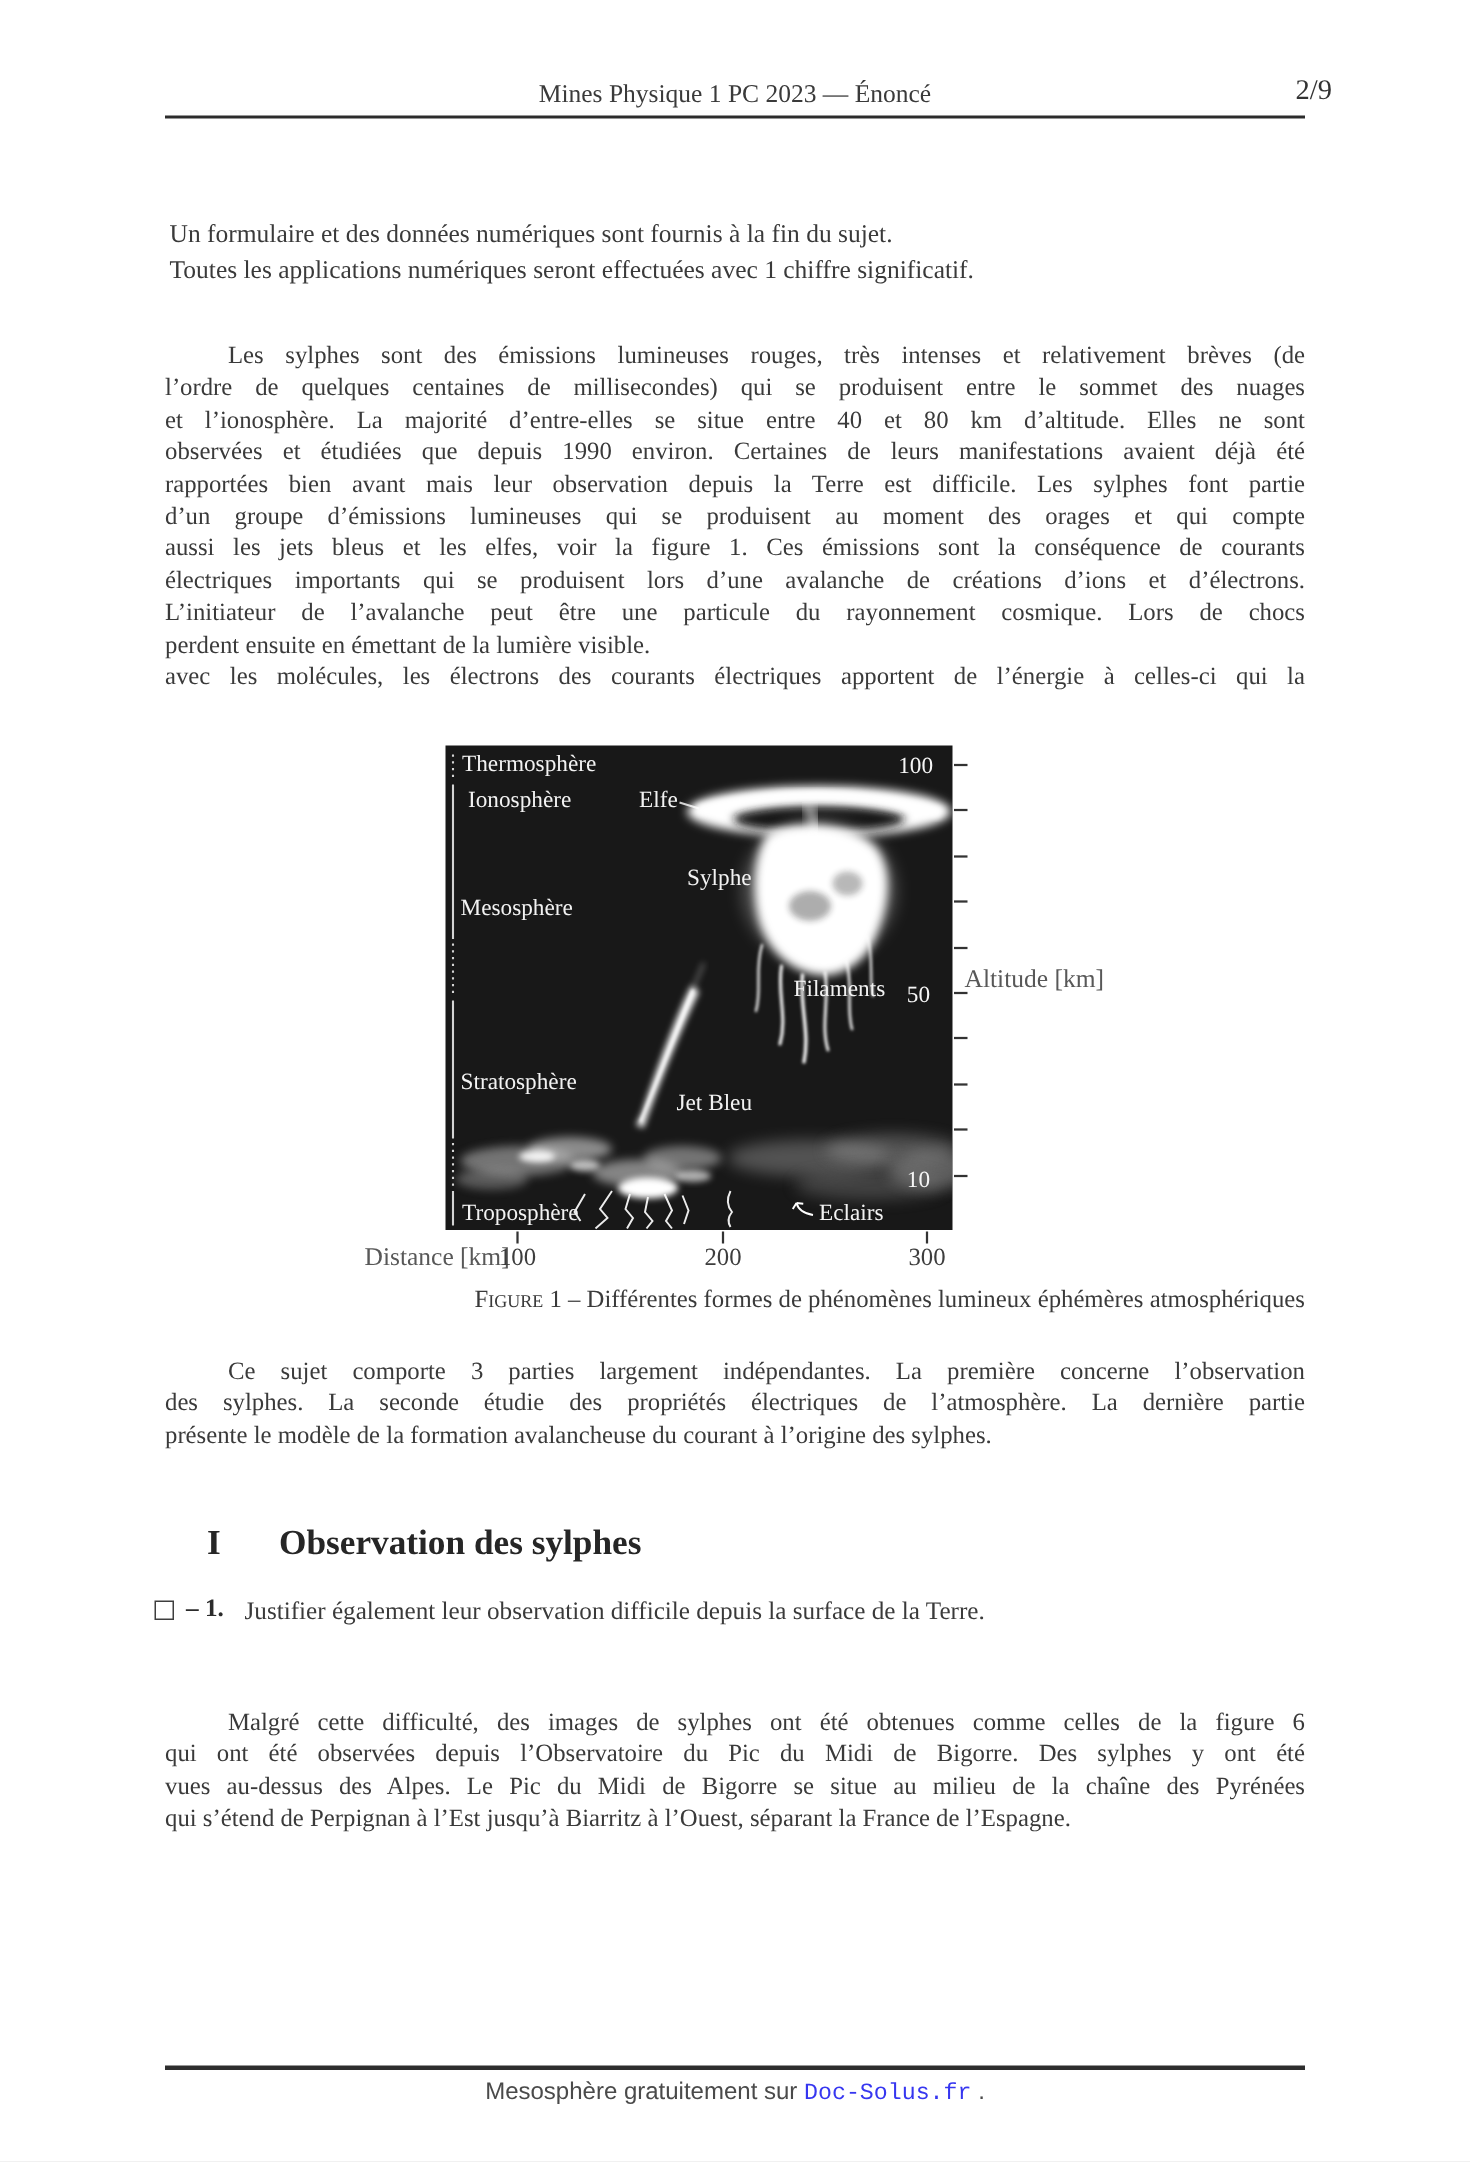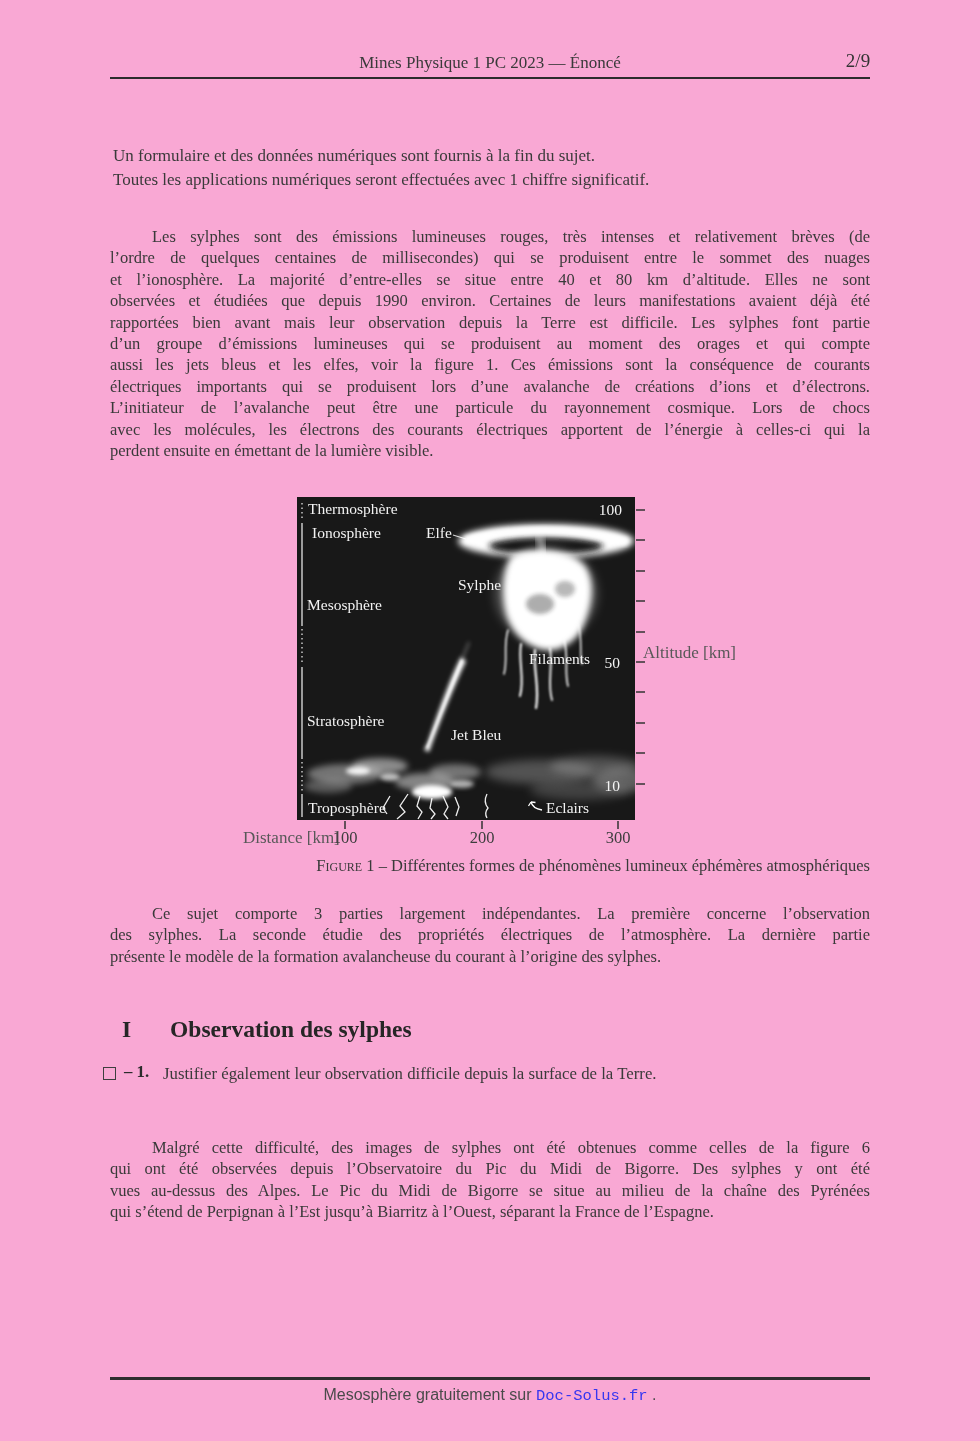--- a/index.html
+++ b/index.html
@@ -1,24 +1,24 @@
 <!DOCTYPE html>
 <html><head>
 <meta charset="utf-8">
 <style>
   html,body { margin:0; padding:0; background:#e8e8e8; }
   .page {
-    position:relative; width:980px; height:1441px; background:#f9a8d4;
+    position:relative; width:980px; height:1441px; background:#ffffff;
     font-family:"Liberation Serif","DejaVu Serif",serif;
     color:#3a3a3a; overflow:hidden; margin:0 auto;
   }
   
   .header-title { position:absolute; top:53px; left:110px; width:760px; text-align:center;
     font-size:17px; color:#3a3a3a; }
-  .page-number { position:absolute; top:50px; left:828px; width:60px; text-align:center;
+  .page-number { position:absolute; top:50px; left:828px; width:60px; text-align:right;
     font-size:19px; color:#333; }
   .header-rule { position:absolute; top:77px; left:110px; width:760px; height:2px; background:#2c2c2c; }
   
   .doc-title { position:absolute; top:108px; left:110px; width:760px; text-align:center;
     font-size:33px; color:#2e2e2e; letter-spacing:0.5px; }
   
   .notice { position:absolute; top:144px; left:113px; width:757px; font-size:17px; }
   .notice-line { line-height:24px; }
   
   .para { position:absolute; left:110px; width:760px; font-size:16.5px; }
@@ -30,21 +30,21 @@
   .para3 { top:1137px; }
   
   .figure-svg { position:absolute; left:240px; top:494px; width:500px; height:352px; }
   .fig-label { font-family:"Liberation Serif","DejaVu Serif",serif; font-size:15.5px; fill:#f2f2f2; }
   .fig-num-white { font-family:"Liberation Serif","DejaVu Serif",serif; font-size:15.5px; fill:#f5f5f5; }
   .fig-axis-label { font-family:"Liberation Serif","DejaVu Serif",serif; font-size:17px; fill:#585858; }
   .fig-tick-label { font-family:"Liberation Serif","DejaVu Serif",serif; font-size:16.5px; fill:#3d3d3d; }
   .caption { position:absolute; top:856px; left:110px; width:760px; text-align:right; font-size:16.5px; color:#3a3a3a; }
   .caption .sc { font-variant:small-caps; }
   
-  .section { position:absolute; top:1016px; left:122px; font-size:23.5px; font-weight:bold; color:#262626; }
+  .section { position:absolute; top:1016px; left:138px; font-size:23.5px; font-weight:bold; color:#262626; }
   .section .sec-num { display:inline-block; }
   .section .sec-title { display:inline-block; margin-left:33px; }
   
   .question { position:absolute; left:103px; top:1061px; width:770px; font-size:16.8px; }
   .qbox { position:absolute; left:0; top:6px; width:11px; height:11px; border:1.7px solid #3e3e3e; background:transparent; }
   .qnum { position:absolute; left:21px; top:1px; font-weight:bold; color:#2b2b2b; }
   .qlines { margin-left:60px; }
   .qline { line-height:25.5px; color:#3a3a3a; }
   .qline + .qline { margin-left:3px; }
   
@@ -72,22 +72,22 @@
   <div class="para para1">
       <div class="jline">Les sylphes sont des émissions lumineuses rouges, très intenses et relativement brèves (de</div>
       <div class="jline">l’ordre de quelques centaines de millisecondes) qui se produisent entre le sommet des nuages</div>
       <div class="jline">et l’ionosphère. La majorité d’entre-elles se situe entre 40 et 80 km d’altitude. Elles ne sont</div>
       <div class="jline">observées et étudiées que depuis 1990 environ. Certaines de leurs manifestations avaient déjà été</div>
       <div class="jline">rapportées bien avant mais leur observation depuis la Terre est difficile. Les sylphes font partie</div>
       <div class="jline">d’un groupe d’émissions lumineuses qui se produisent au moment des orages et qui compte</div>
       <div class="jline">aussi les jets bleus et les elfes, voir la figure 1. Ces émissions sont la conséquence de courants</div>
       <div class="jline">électriques importants qui se produisent lors d’une avalanche de créations d’ions et d’électrons.</div>
       <div class="jline">L’initiateur de l’avalanche peut être une particule du rayonnement cosmique. Lors de chocs</div>
+      <div class="jline last">perdent ensuite en émettant de la lumière visible.</div>
       <div class="jline">avec les molécules, les électrons des courants électriques apportent de l’énergie à celles-ci qui la</div>
-      <div class="jline last">perdent ensuite en émettant de la lumière visible.</div>
     </div>
 
   <svg class="figure-svg" viewBox="0 0 500 352" xmlns="http://www.w3.org/2000/svg">
     <defs>
       <filter id="b1" x="-50%" y="-50%" width="200%" height="200%">
           <feGaussianBlur stdDeviation="1"></feGaussianBlur>
         </filter>
       <filter id="b2" x="-50%" y="-50%" width="200%" height="200%">
           <feGaussianBlur stdDeviation="2"></feGaussianBlur>
         </filter>

